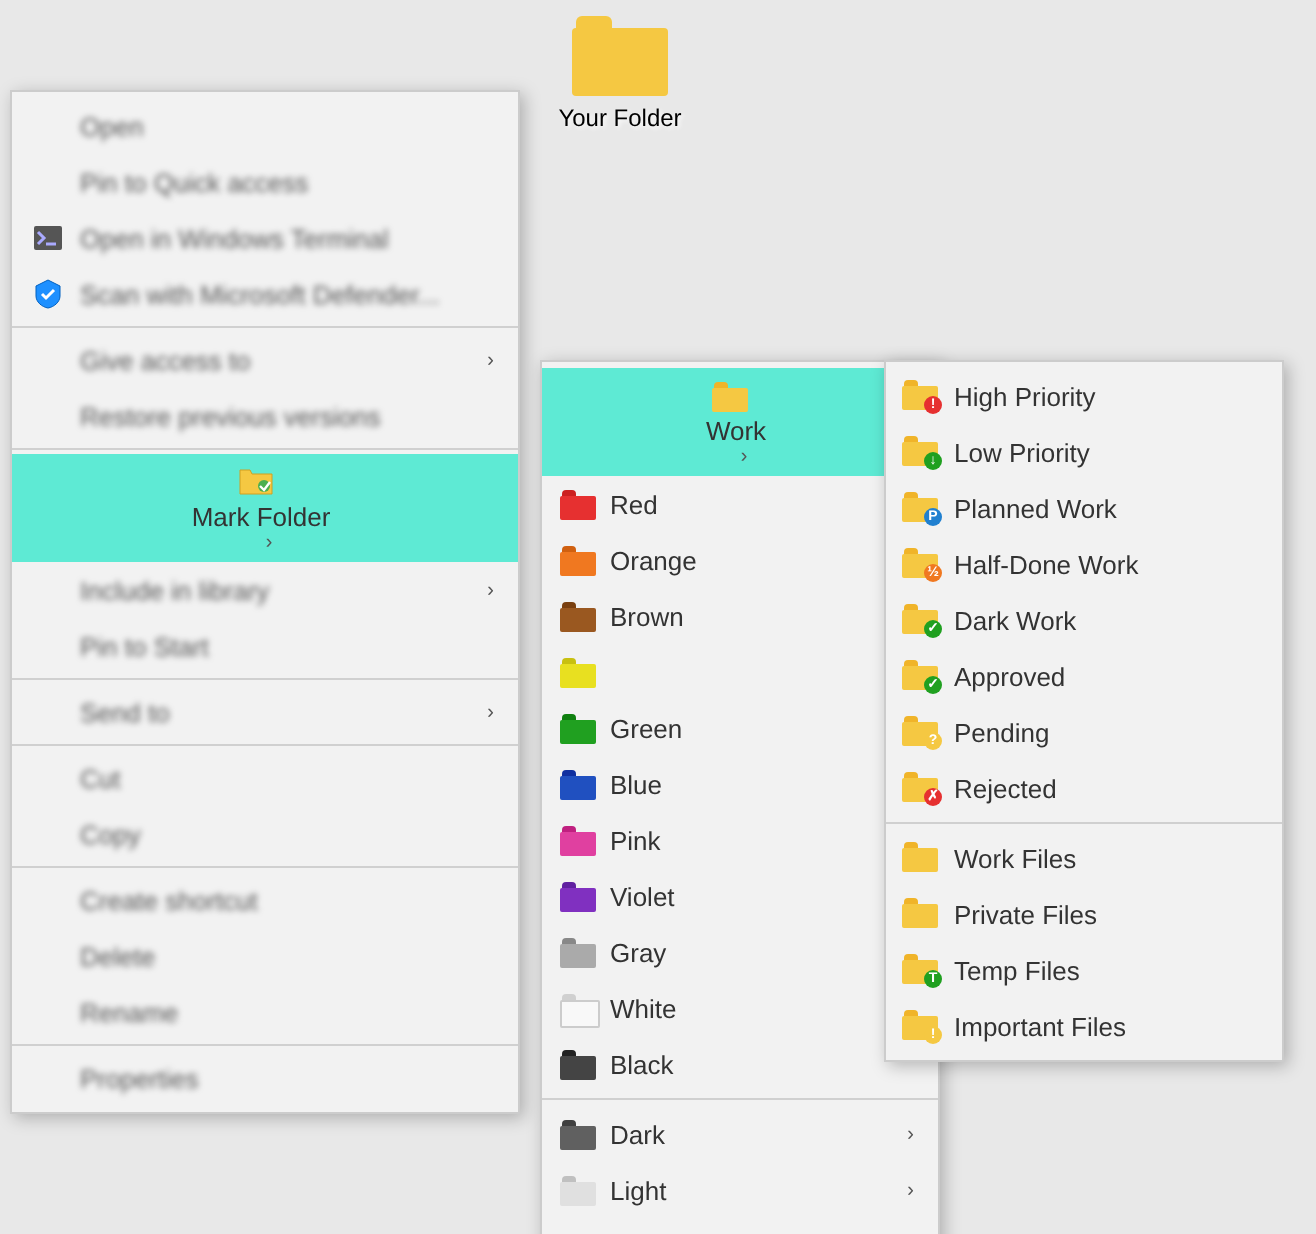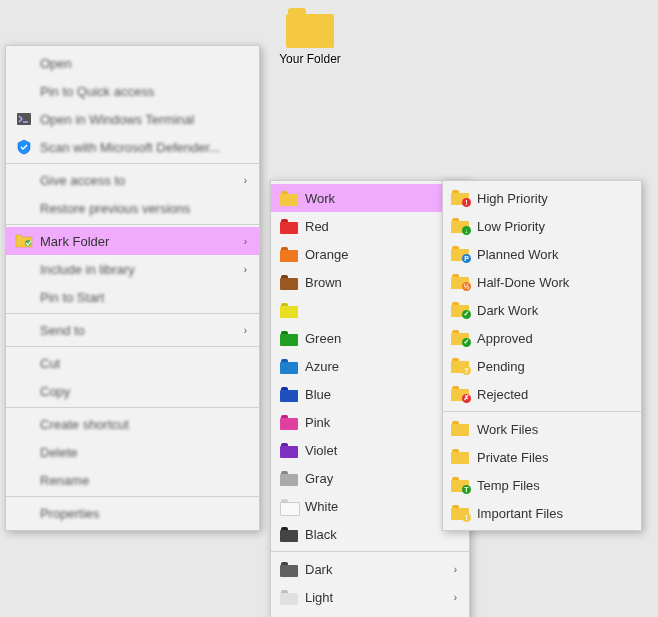--- a/index.html
+++ b/index.html
@@ -248,21 +248,22 @@
       justify-content: center;
     }
 
     .blurred-text {
       filter: blur(1.5px);
       color: #555;
     }
 
     
     .menu-item.selected {
-      background: #f0abfc;
+      background: #5eead4;
+      flex-direction: column;
     }
   </style>
 </head>
 <body>
 
 <div class="folder-desktop">
   <div class="folder-icon-large">
     <div class="folder-tab"></div>
     <div class="folder-body"></div>
   </div>
@@ -392,26 +393,20 @@
     </div>
   </div>
   <div class="menu-item">
     <div class="item-icon">
       <span class="folder-sm folder-green"></span>
     </div>
     <span class="item-label">Green</span>
   </div>
   <div class="menu-item">
     <div class="item-icon">
-      <span class="folder-sm folder-azure"></span>
-    </div>
-    <span class="item-label">Azure</span>
-  </div>
-  <div class="menu-item">
-    <div class="item-icon">
       <span class="folder-sm folder-blue"></span>
     </div>
     <span class="item-label">Blue</span>
   </div>
   <div class="menu-item">
     <div class="item-icon">
       <span class="folder-sm folder-pink"></span>
     </div>
     <span class="item-label">Pink</span>
   </div>

